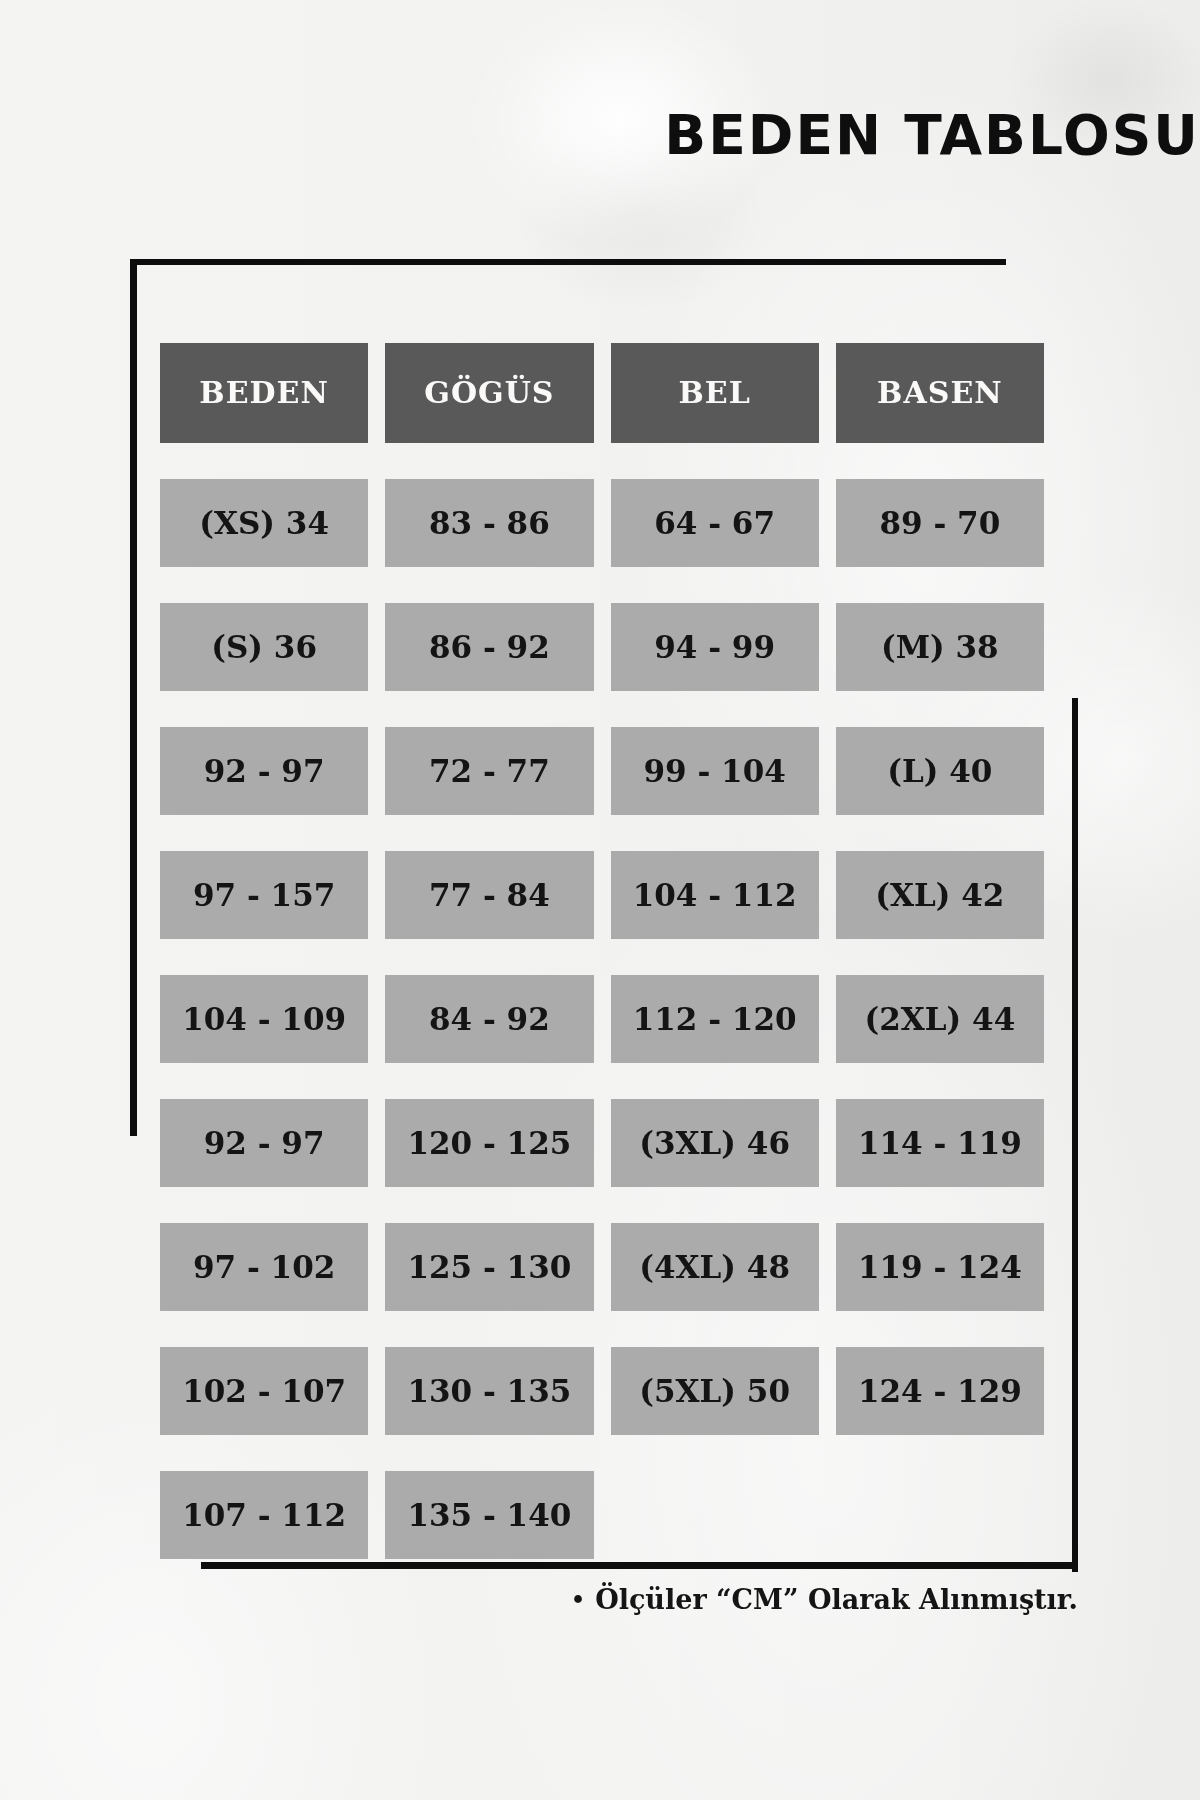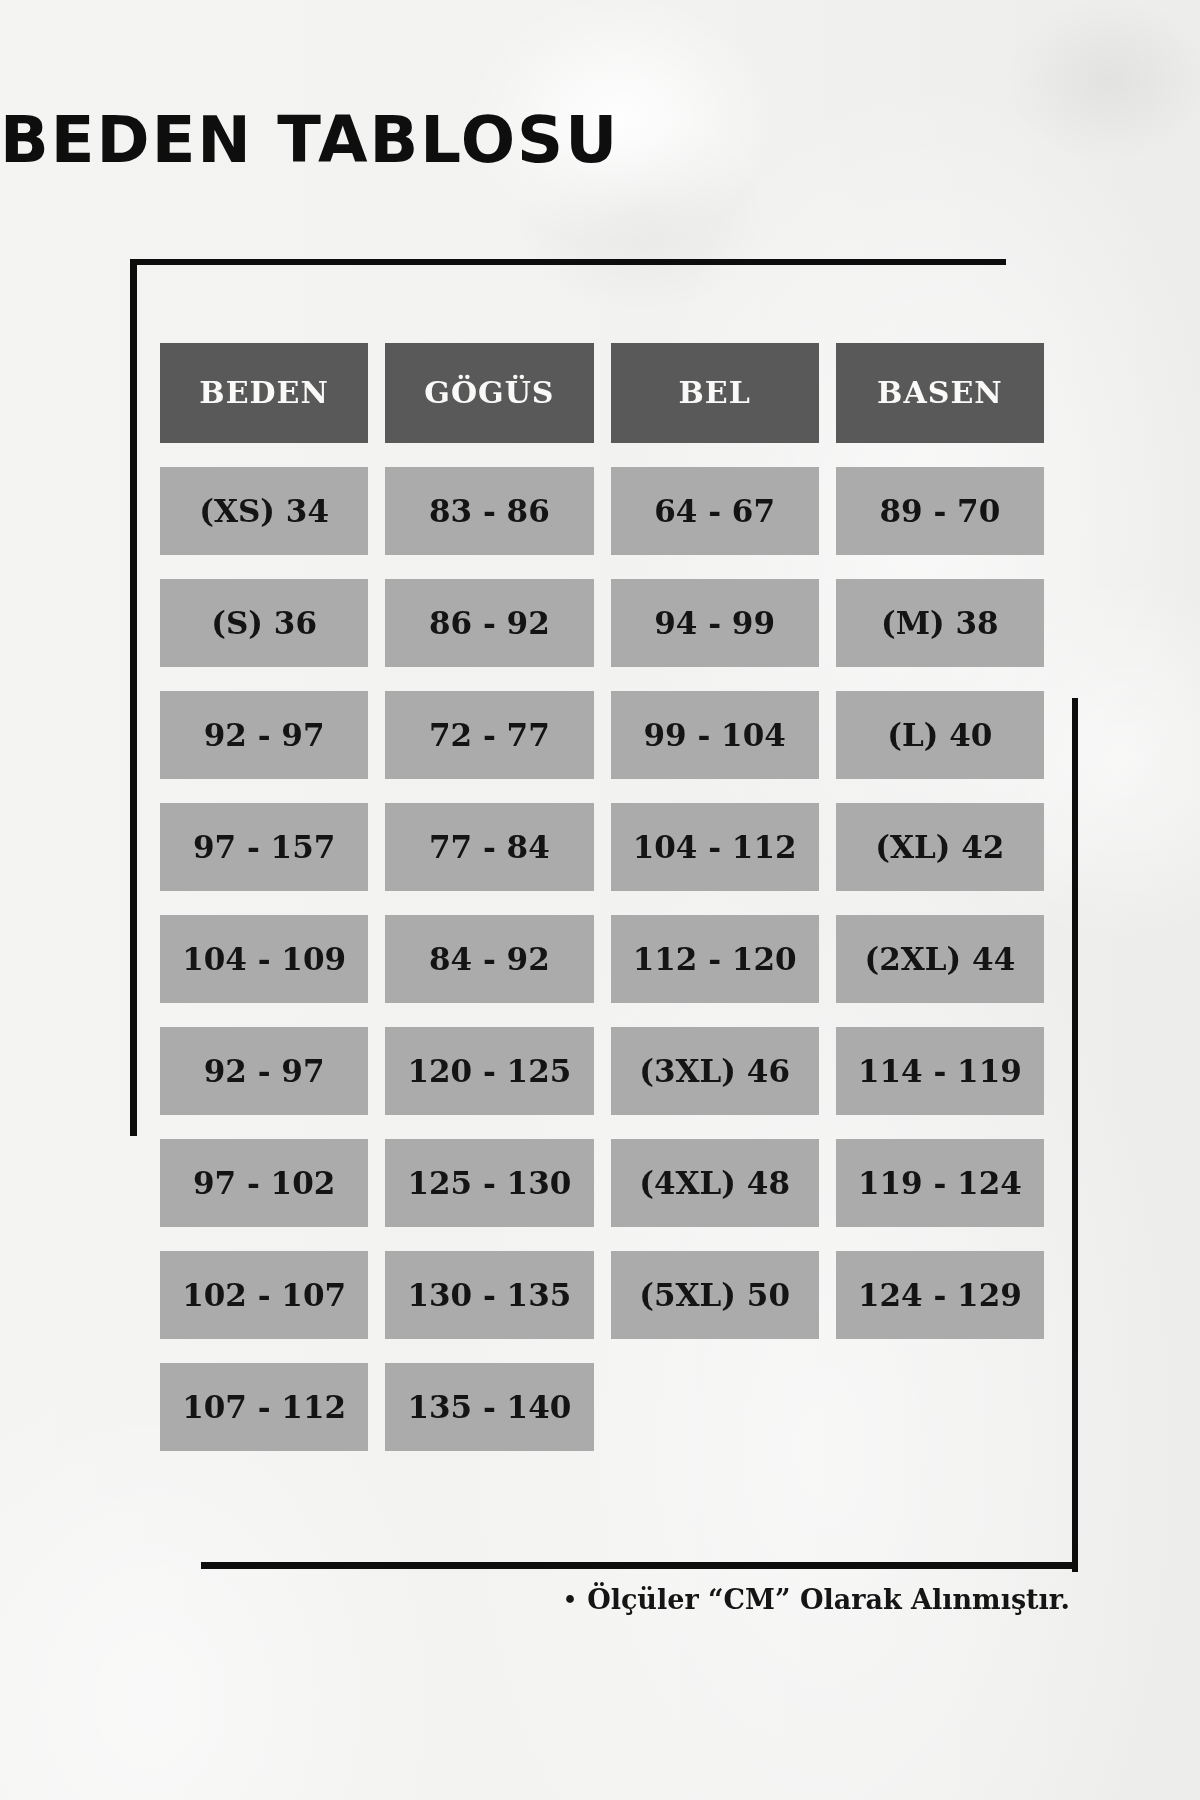--- a/index.html
+++ b/index.html
@@ -20,41 +20,41 @@
       radial-gradient(ellipse 420px 620px at 930px 520px, rgba(255,255,255,0.6), rgba(255,255,255,0) 72%),
       radial-gradient(ellipse 300px 260px at 1120px 760px, rgba(255,255,255,0.55), rgba(255,255,255,0) 70%),
       radial-gradient(ellipse 520px 900px at 820px 1450px, rgba(255,255,255,0.5), rgba(255,255,255,0) 72%),
       radial-gradient(ellipse 400px 500px at 150px 1700px, rgba(255,255,255,0.5), rgba(255,255,255,0) 75%),
       linear-gradient(90deg,#f4f4f3 0%,#f2f2f1 55%,#ededec 100%);
   }
   .title{
     position:absolute;
     left:0;right:0;top:103px;
     margin:0;
-    text-align:left;
+    text-align:right;
     font-family:"DejaVu Sans","Liberation Sans",sans-serif;
     font-weight:900;
-    font-size:64px;
+    font-size:55px;
     letter-spacing:2px;
     color:#0e0e0e;
   }
   
   .deco{position:absolute;background:#0d0d0d;}
   .deco-top{left:132px;top:259px;width:874px;height:6px;}
   .deco-left{left:130px;top:259px;width:7px;height:877px;}
   .deco-right{left:1072px;top:698px;width:6px;height:874px;}
   .deco-bottom{left:201px;top:1562px;width:877px;height:7px;}
   
   .table{
     position:absolute;
     left:160px;top:343px;width:884px;
     display:grid;
     grid-template-columns:repeat(4,1fr);
     grid-auto-rows:100px;
-    gap:12px 17px;
+    gap:24px 17px;
   }
   .cell{
     display:flex;align-items:center;justify-content:center;
     font-weight:bold;
     text-align:center;
     line-height:1;
   }
   .cell.head{
     background:var(--head-bg);
     color:var(--head-fg);
@@ -62,21 +62,21 @@
     letter-spacing:1px;
   }
   .cell.data{
     background:var(--cell-bg);
     color:var(--cell-fg);
     font-size:31px;
     margin-top:12px;
   }
   .footnote{
     position:absolute;
-    top:1584px;right:130px;
+    top:1584px;right:122px;
     font-size:27px;
     font-weight:bold;
     color:#151515;
     white-space:nowrap;
   }
   .footnote .bullet{
     font-size:22px;
     margin-right:10px;
     vertical-align:2px;
   }

